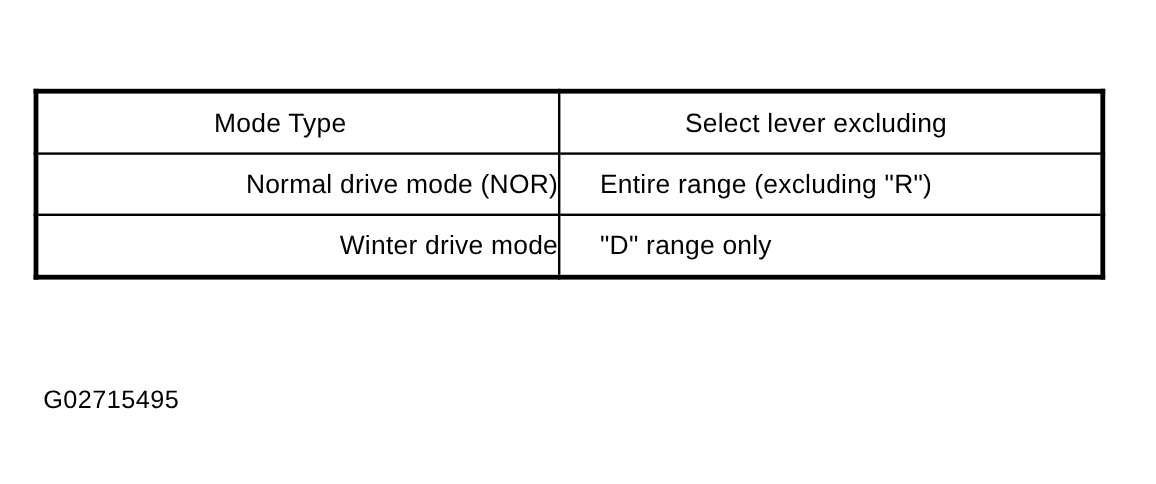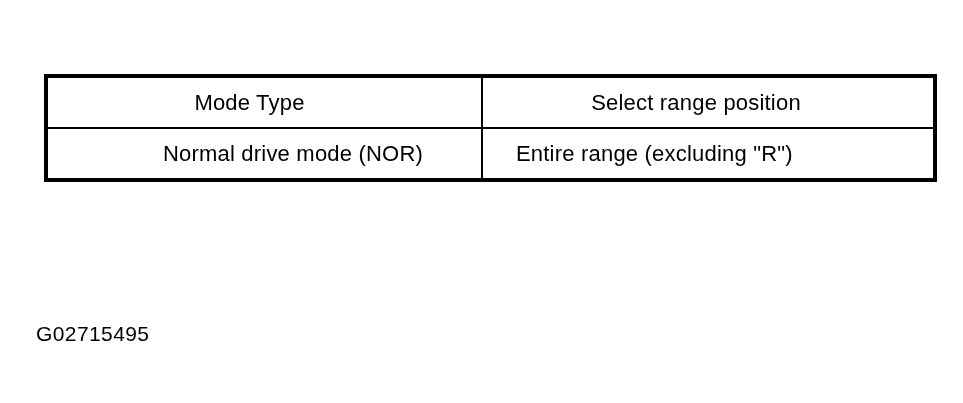--- a/index.html
+++ b/index.html
@@ -13,21 +13,21 @@
     height: 403px;
     position: relative;
     overflow: hidden;
     font-family: "Liberation Sans", sans-serif;
     color: #000000;
     -webkit-font-smoothing: none;
   }
 
   #figure-wrap {
     position: absolute;
-    left: 44px;
+    left: 28px;
     top: 74px;
     width: 889px;
   }
 
   
   table.spec-table {
     border-collapse: collapse;
     table-layout: fixed;
     width: 889px;
     border: 4px solid #000000;
@@ -51,21 +51,21 @@
 
   
   table.spec-table tr.head-row td {
     text-align: center;
   }
   table.spec-table tr.head-row td.cell-mode  { padding-right: 30px; }
   table.spec-table tr.head-row td.cell-range { padding-right: 24px; }
 
   
   table.spec-table tr.body-row td.cell-mode {
-    text-align: center;
+    text-align: right;
     padding-left: 57px;
   }
   table.spec-table tr.body-row td.cell-range {
     text-align: left;
     padding-left: 33px;
   }
 
   
   .figure-caption {
     position: absolute;
@@ -84,27 +84,31 @@
 <div id="figure-wrap">
 
   <table class="spec-table">
     <colgroup>
       <col class="col-mode">
       <col class="col-range">
     </colgroup>
     <tbody>
       <tr class="head-row">
         <td class="cell-mode">Mode Type</td>
-        <td class="cell-range">Select range position</td>
+        <td class="cell-range">Select lever excluding</td>
       </tr>
 
       <tr class="body-row">
         <td class="cell-mode">Normal drive mode (NOR)</td>
         <td class="cell-range">Entire range (excluding "R")</td>
       </tr>
 
 
+      <tr class="body-row">
+        <td class="cell-mode">Winter drive mode</td>
+        <td class="cell-range">"D" range only</td>
+      </tr>
     </tbody>
   </table>
 
 </div>
 
 <div class="figure-caption">G02715495</div>
 
 </body></html>

